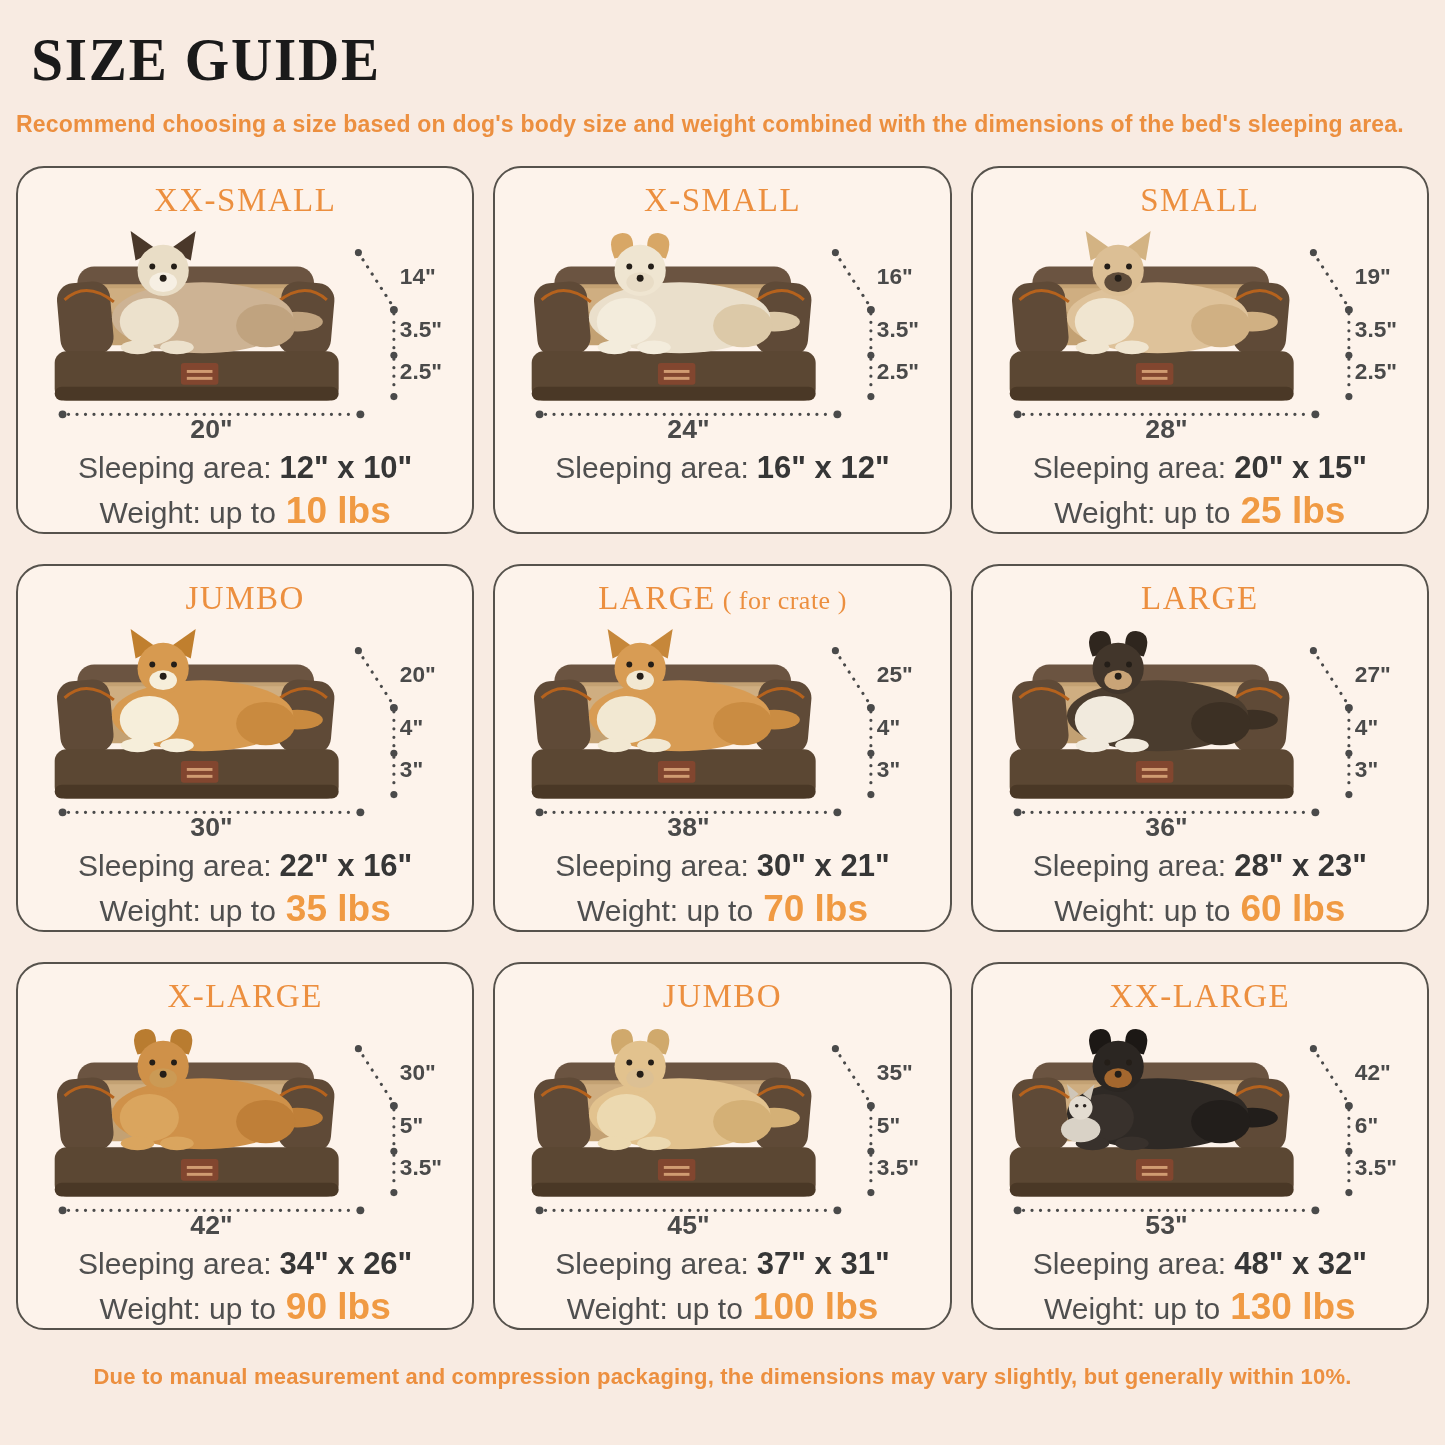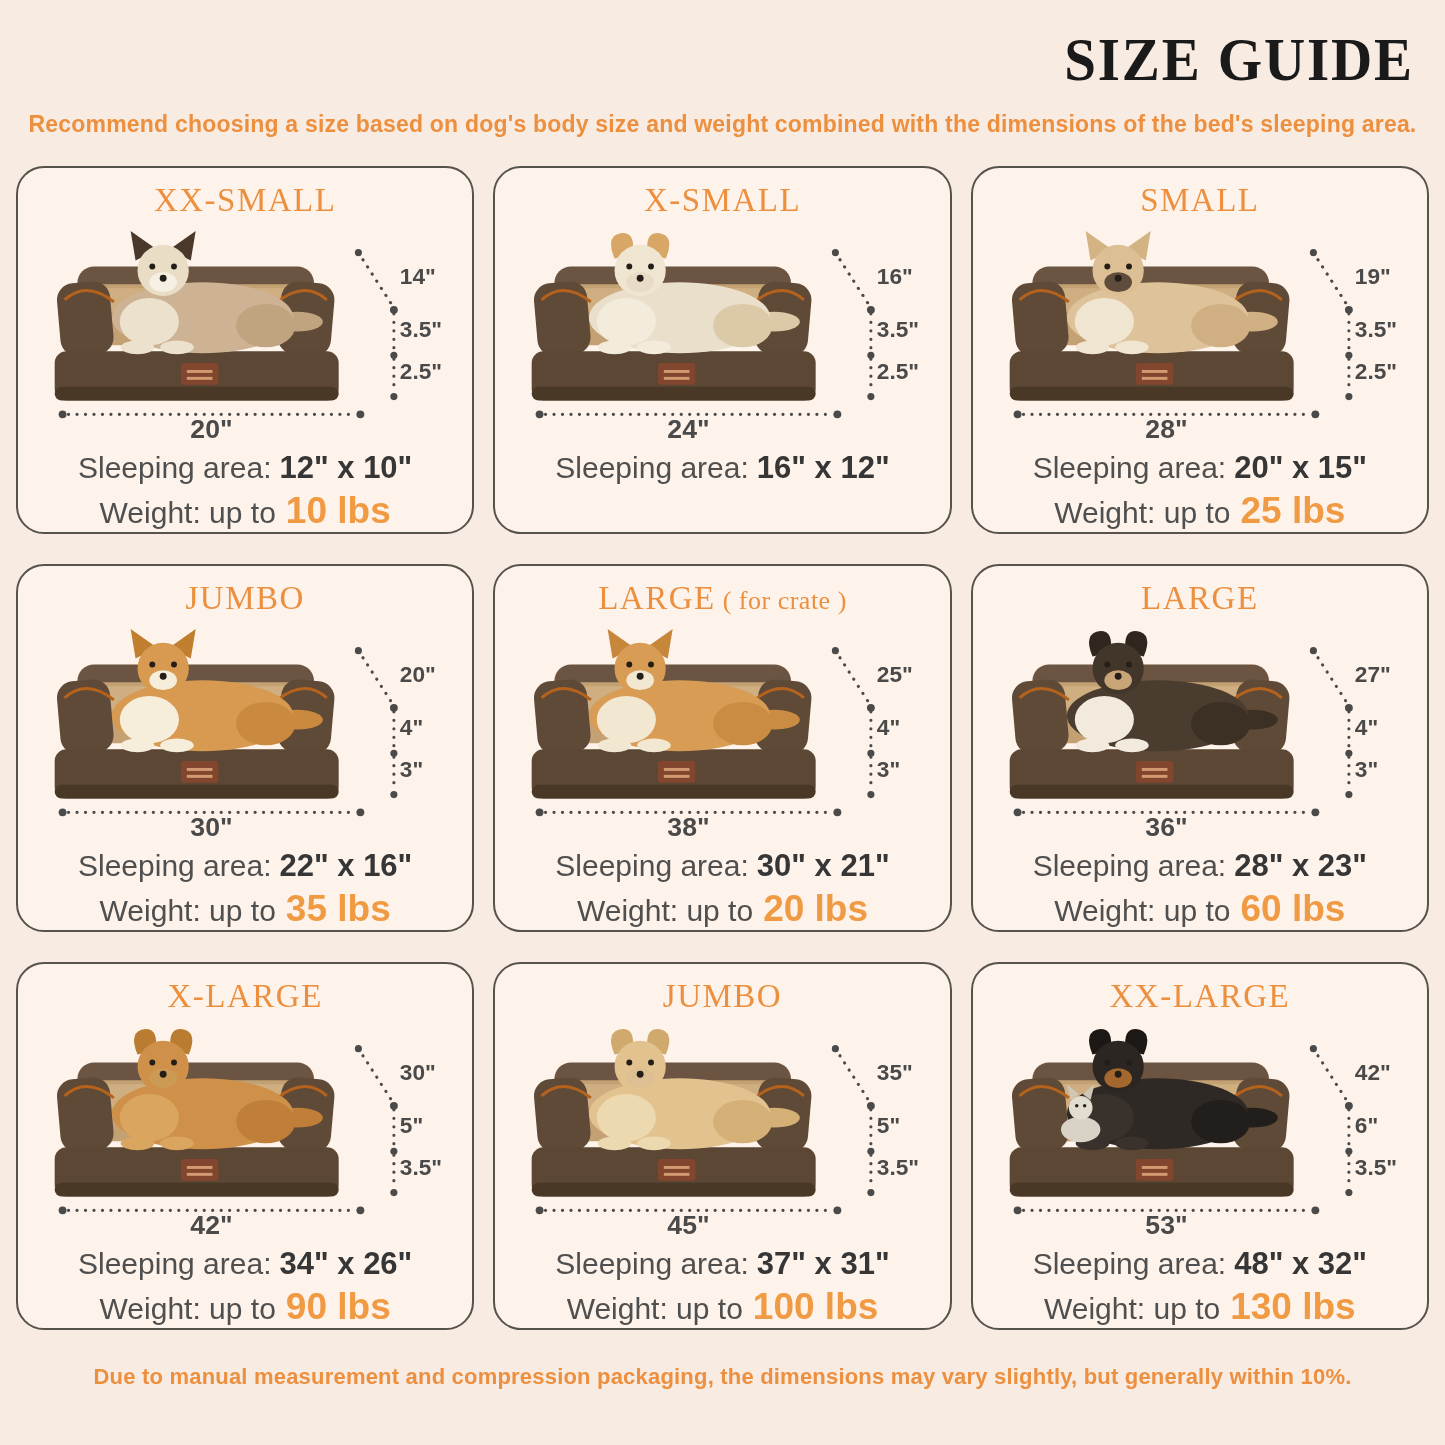--- a/index.html
+++ b/index.html
@@ -9,26 +9,26 @@
     --bed_brown:#5f4a37; --bed_base_brown:#5b4733; --cushion_tan:#c3a173; --piping_orange:#b5621d;
   }
   *{box-sizing:border-box;}
   html,body{margin:0;padding:0;}
   body{
     width:1445px;height:1445px;background:var(--background);
     font-family:"Liberation Sans",sans-serif;overflow:hidden;
   }
   .page{padding:10px 16px 0;}
   .title{
-    text-align:right;margin:14px 0 2px;color:var(--title_color);
+    text-align:left;margin:14px 0 2px;color:var(--title_color);
     font-family:"Liberation Serif",serif;font-weight:700;font-size:62px;letter-spacing:2px;
   }
   .title-inner{display:inline-block;transform:scaleX(0.92);}
   .subtitle{
-    text-align:center;color:var(--accent_orange);font-weight:700;font-size:23px;
+    color:var(--accent_orange);font-weight:700;font-size:23px;
     margin:16px 0 28px;letter-spacing:0.2px;
   }
   .grid{display:grid;grid-template-columns:repeat(3,1fr);gap:30px 19px;}
   .card{
     background:var(--card_background);border:2px solid var(--card_border);border-radius:28px;
     height:368px;padding:10px 6px 12px;display:flex;flex-direction:column;align-items:center;
   }
   .card-title{
     margin:4px 0 0;font-family:"Liberation Serif",serif;font-weight:400;font-size:33px;
     color:var(--accent_orange);letter-spacing:1.5px;white-space:nowrap;
@@ -444,21 +444,21 @@
         <text class="dim" x="372" y="62">25"</text>
         <text class="dim" x="372" y="116">4"</text>
         <text class="dim" x="372" y="158">3"</text>
         <circle cx="30" cy="194" r="4"></circle>
         <line class="dot" x1="36" y1="194" x2="326" y2="194"></line>
         <circle cx="332" cy="194" r="4"></circle>
         <text class="dim dim-w" x="181" y="218">38"</text>
       </g>
     </svg>
     <p class="area-line"><span class="lbl">Sleeping area:</span><b>30" x 21"</b></p>
-    <p class="weight-line"><span class="lbl">Weight: up to</span><b class="wval">20 lbs</b></p>
+    <p class="weight-line"><span class="lbl">Weight: up to</span><b class="wval">70 lbs</b></p>
   </section>
 
   <section class="card">
     <h2 class="card-title"><span>LARGE</span><span class="suffix"></span></h2>
     <svg class="fig" viewBox="0 0 430 222" role="img">
       <g class="bed">
         <rect class="bolster" x="45" y="44" width="240" height="34" rx="17"></rect>
         <rect class="cushion" x="52" y="62" width="226" height="62" rx="16"></rect>
         <rect class="cushion-hi" x="58" y="66" width="214" height="24" rx="12"></rect>
         <g>

